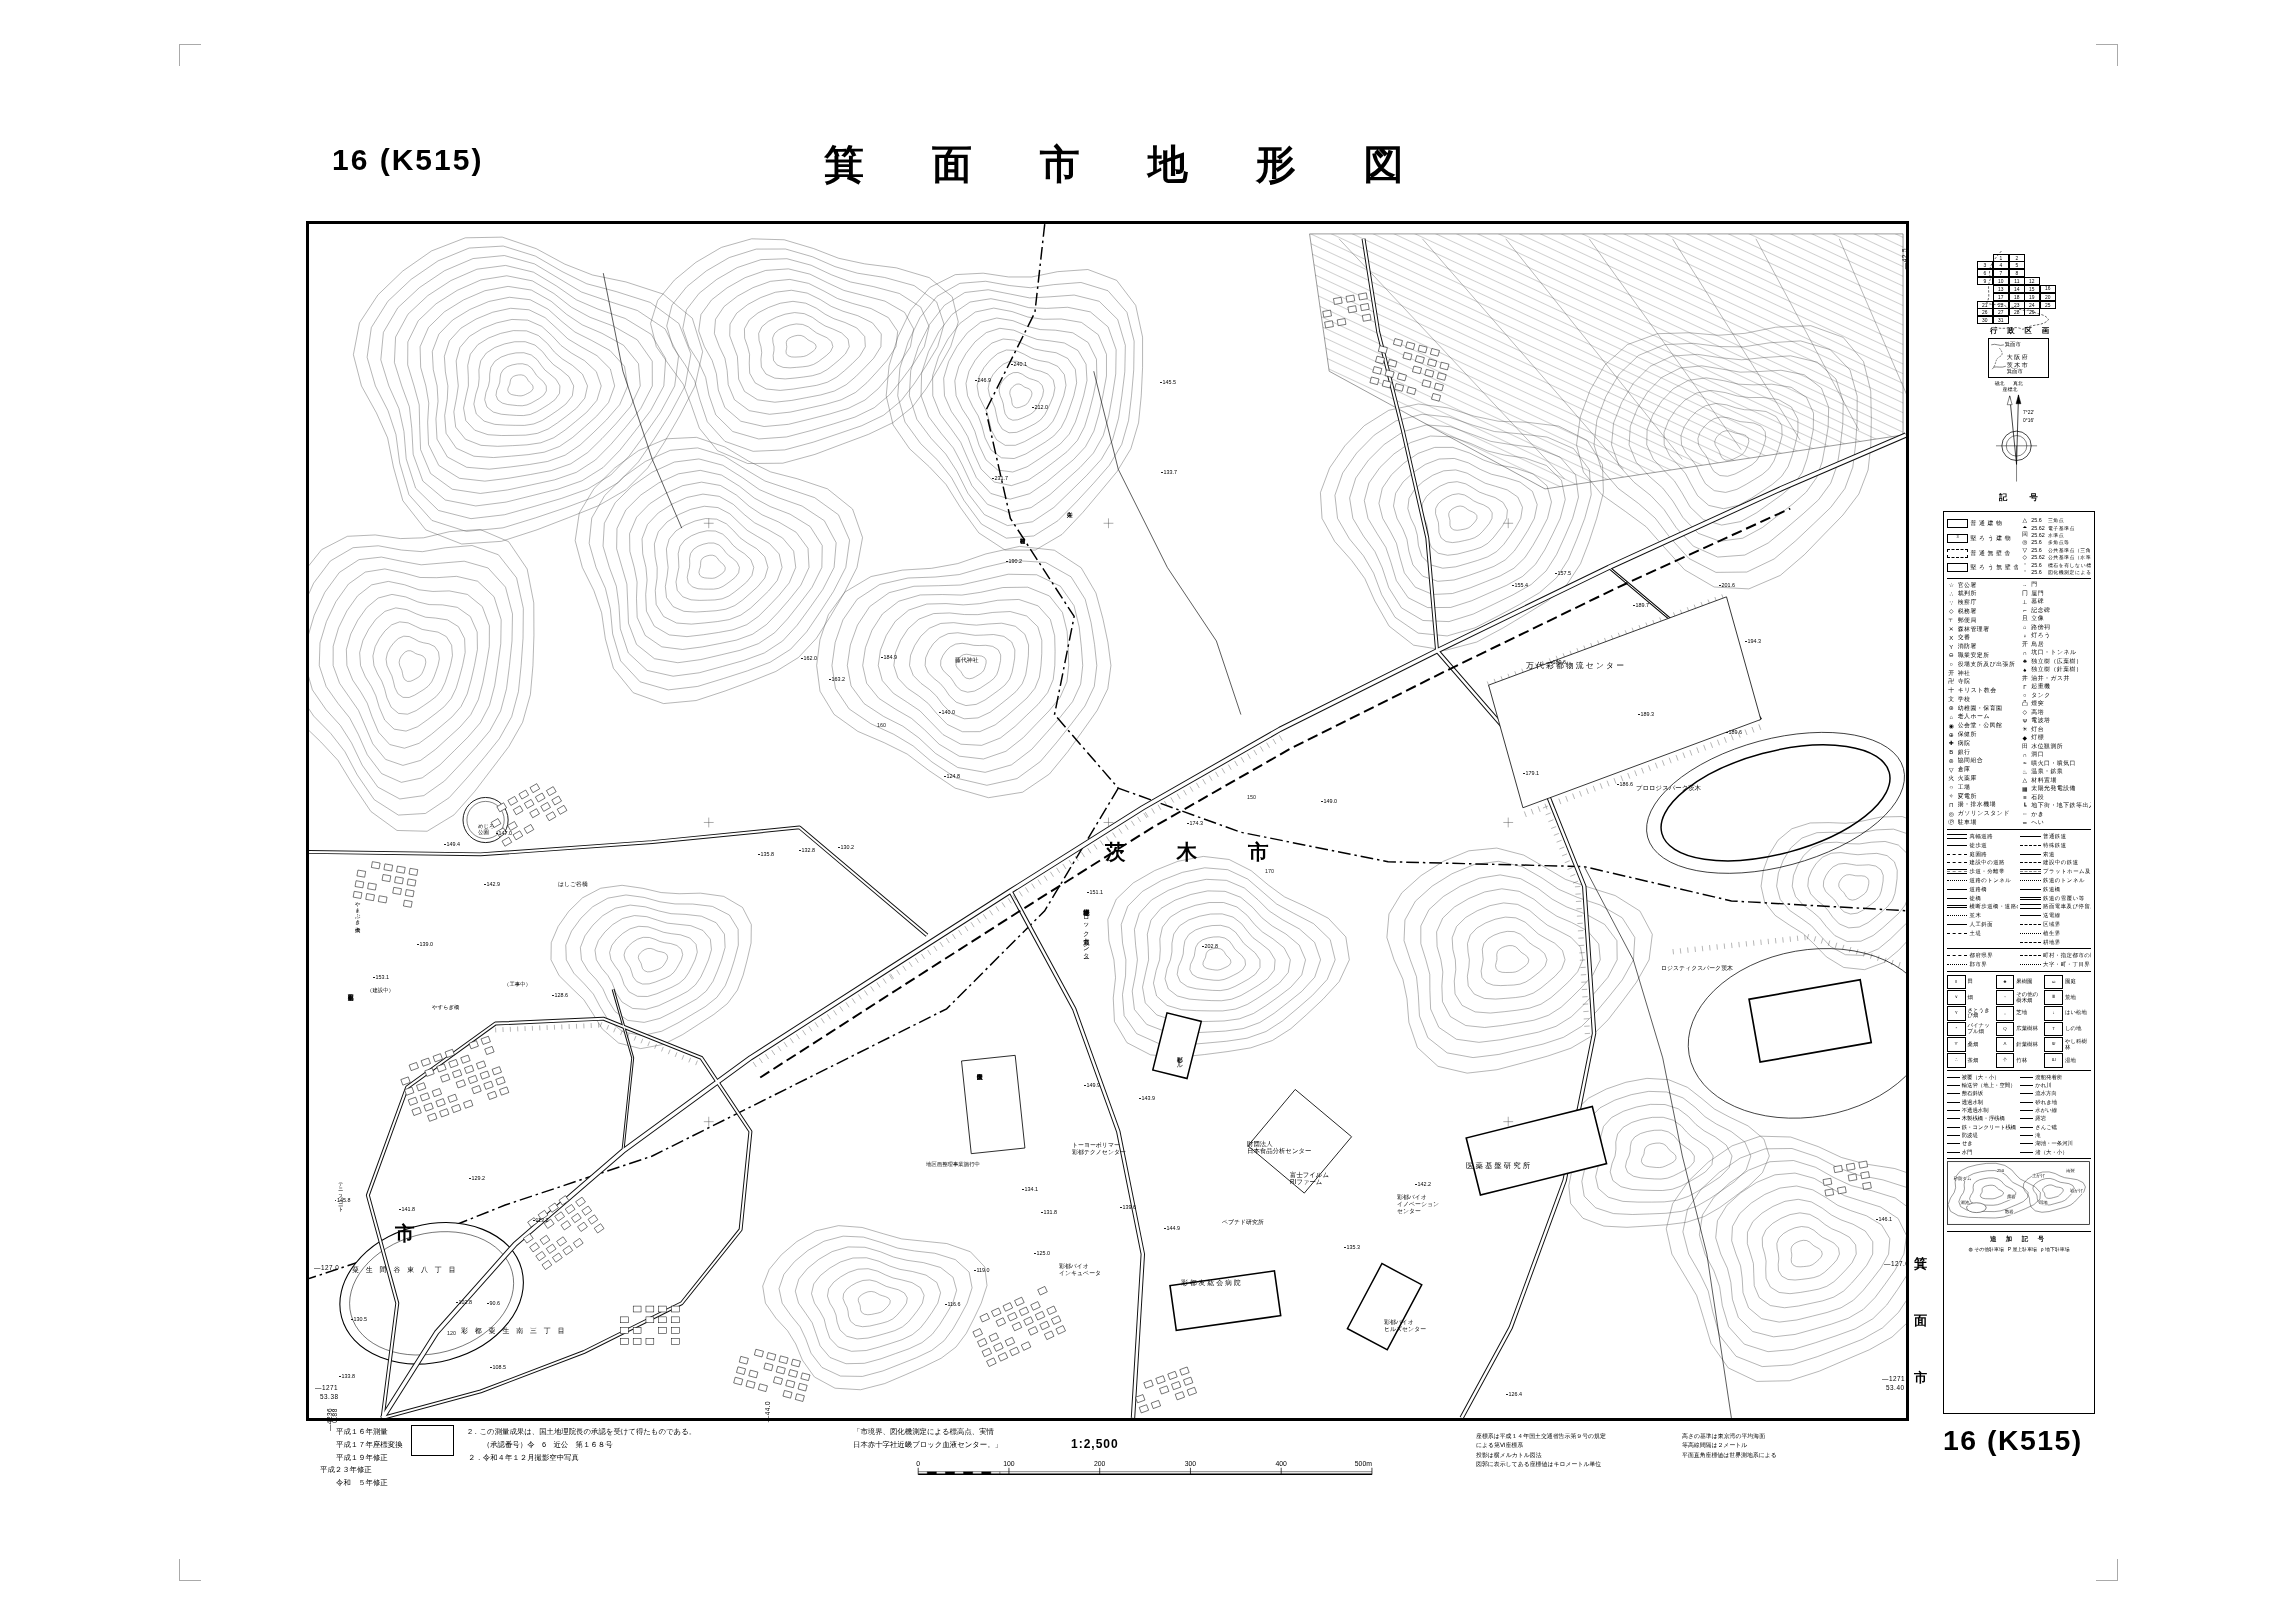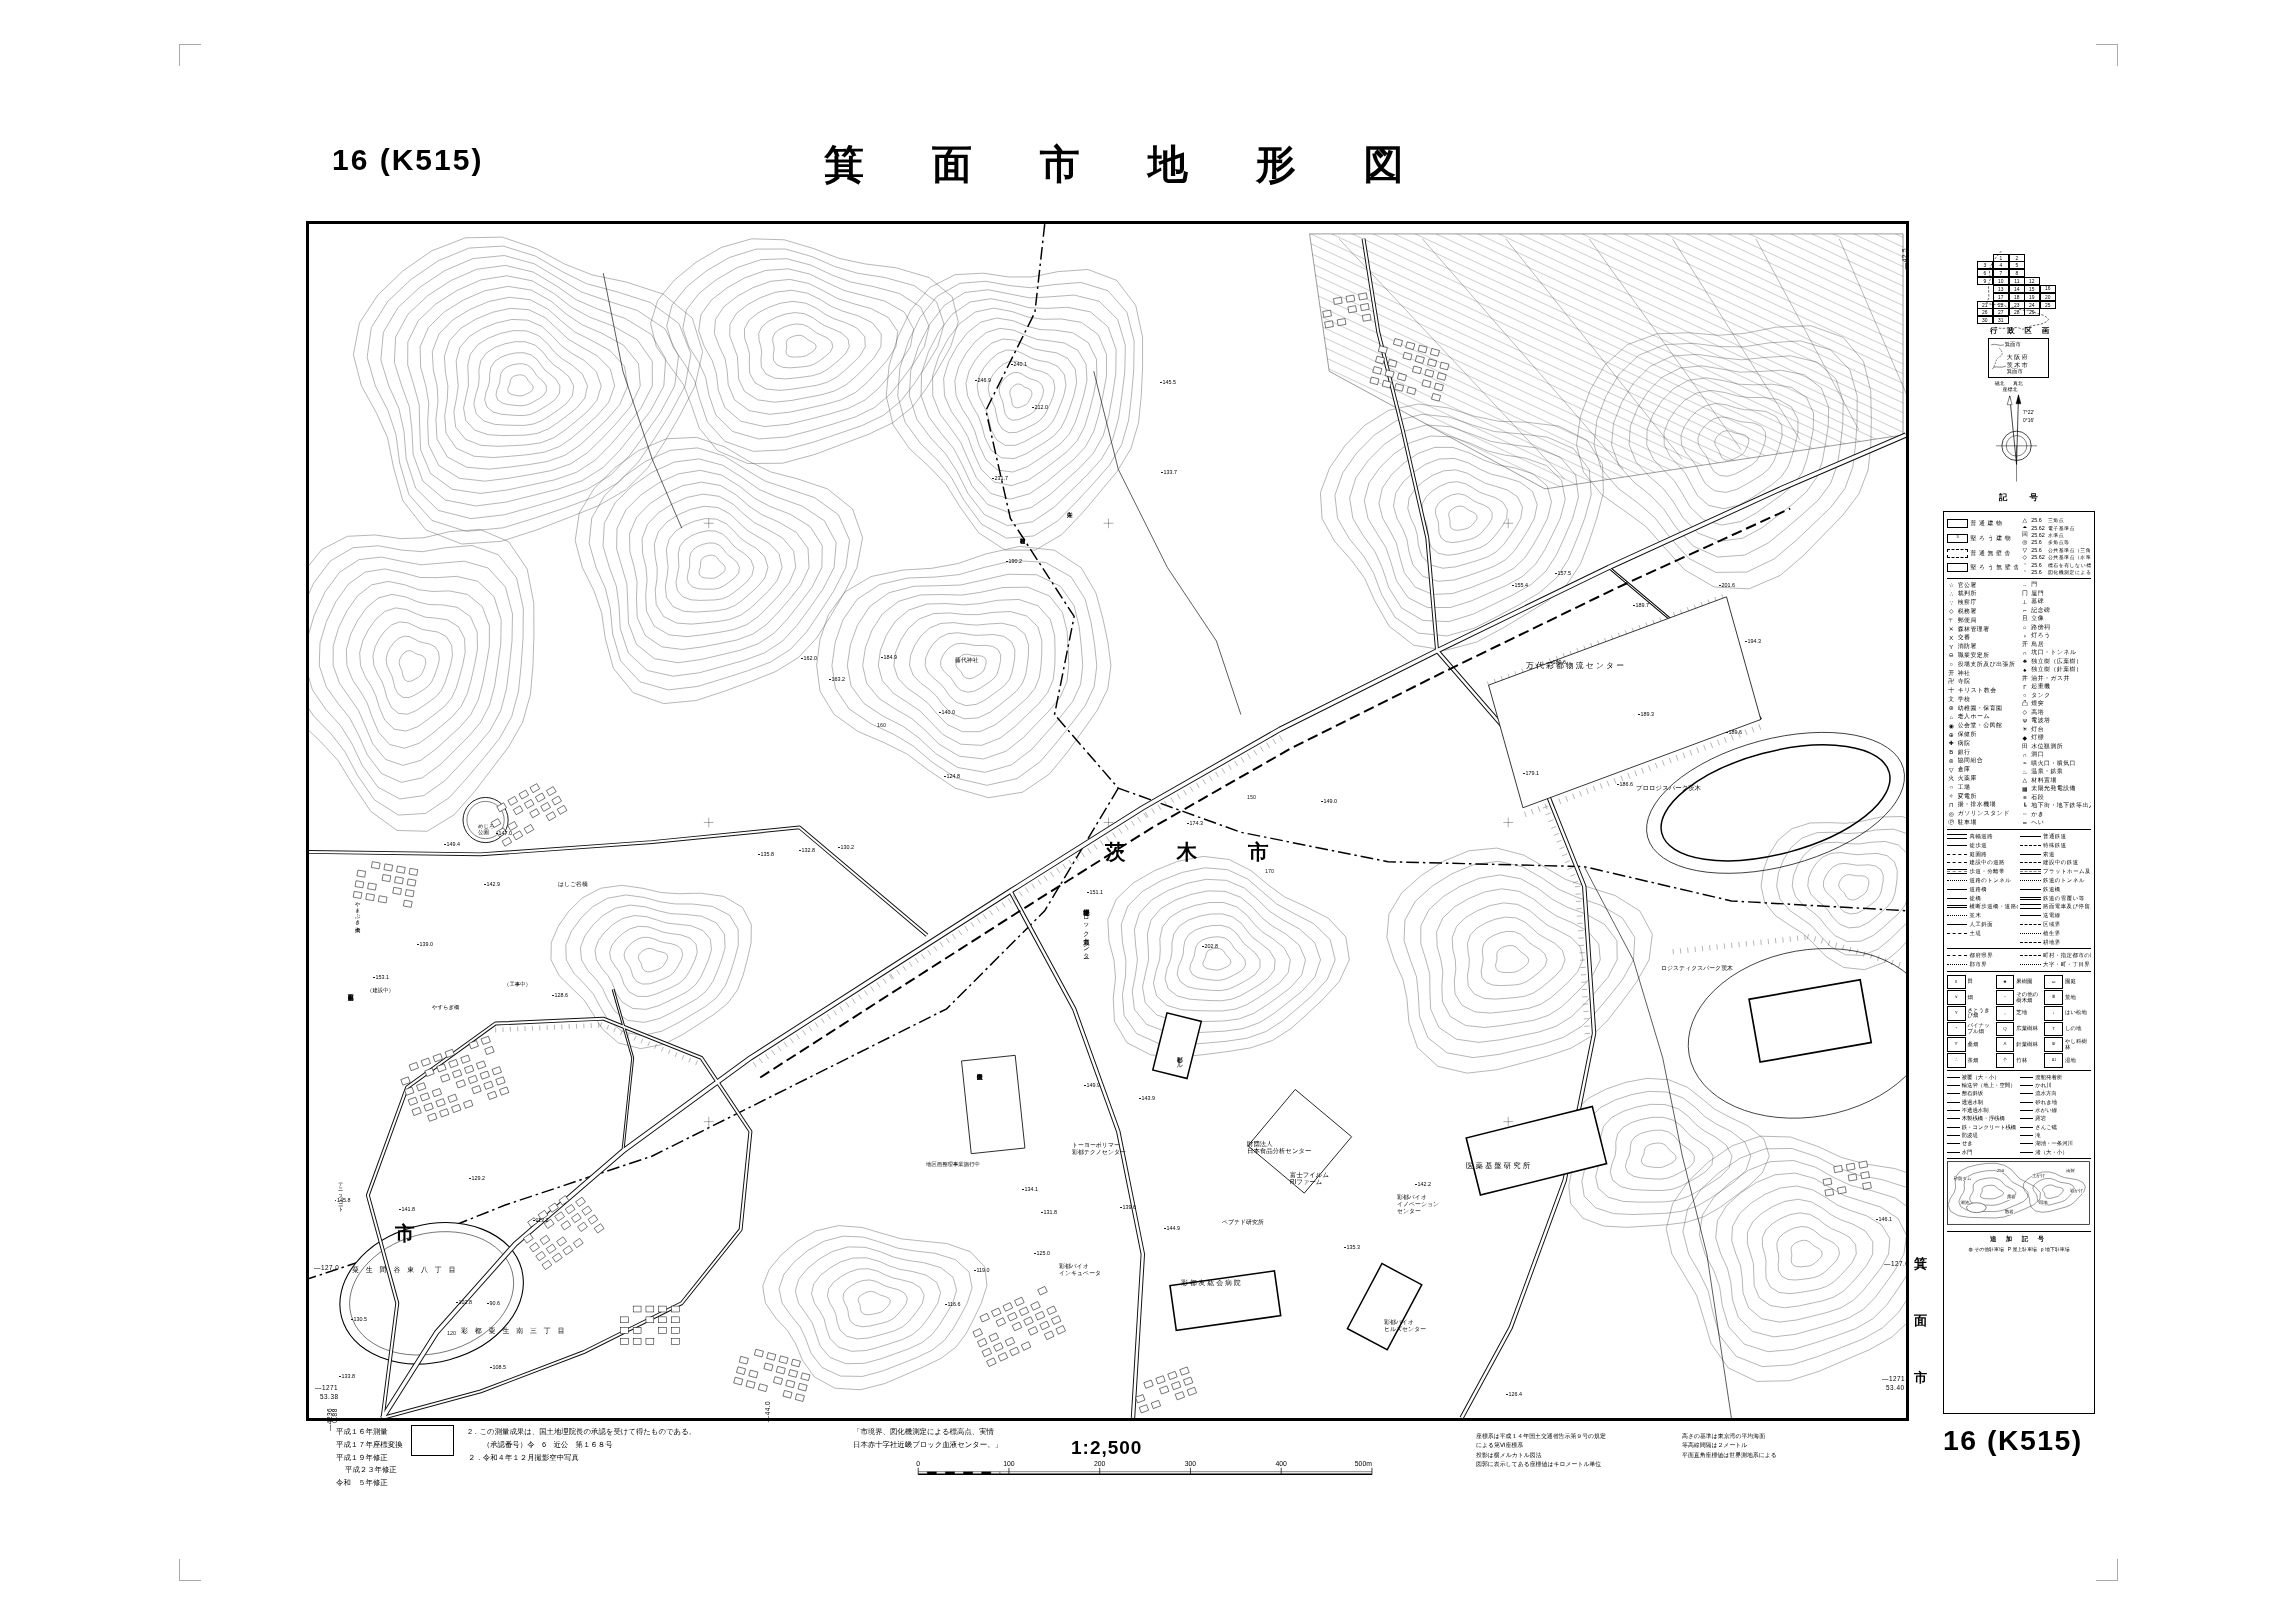--- a/index.html
+++ b/index.html
@@ -38,21 +38,21 @@
   .bldg.dash{border-style:dashed;}
   .vegbox{width:16.7px;height:12.8px;border:0.5px solid #000;flex:none;text-align:center;font-size:4.4px;line-height:12.8px;overflow:hidden;}
   .vrow{display:flex;align-items:center;gap:2px;height:15.7px;}
   .vlab{font-size:5.4px;line-height:1.05;white-space:normal;}
   .wrow{height:8.3px;font-size:5.4px;white-space:nowrap;overflow:hidden;display:flex;gap:2px;align-items:center;}
   .wrow .wi{width:12.8px;flex:none;border-bottom:0.5px solid #000;height:0;}
   
   .foot{position:absolute;font-size:7.4px;white-space:nowrap;}
   .fine{position:absolute;font-size:5.9px;line-height:1.55;white-space:nowrap;}
   #survey-box{position:absolute;left:411px;top:1425px;width:41px;height:29px;border:1px solid #000;}
-  #scale-label{position:absolute;left:1071px;top:1437px;font-size:19px;font-weight:bold;letter-spacing:1px;}
+  #scale-label{position:absolute;left:1071px;top:1437px;font-size:12px;font-weight:bold;letter-spacing:1px;}
   #big-num-bottom{position:absolute;left:1943px;top:1424px;font-size:28.4px;font-weight:bold;letter-spacing:1.5px;}
   #side-city{position:absolute;left:1914px;top:1255px;height:132px;font-size:13.2px;font-weight:bold;display:flex;flex-direction:column;justify-content:space-between;}
 </style>
 </head>
 <body>
 
 <div class="crop abs" style="left:179px;top:44px;border-left-width:1px;border-top-width:1px;"></div>
 <div class="crop abs" style="left:2096px;top:44px;border-right-width:1px;border-top-width:1px;"></div>
 <div class="crop abs" style="left:179px;top:1559px;border-left-width:1px;border-bottom-width:1px;"></div>
 <div class="crop abs" style="left:2096px;top:1559px;border-right-width:1px;border-bottom-width:1px;"></div>
@@ -1654,21 +1654,21 @@
     <div>箕</div>
     <div>面</div>
     <div>市</div>
   </div>
 <div id="big-num-bottom">16 (K515)</div>
 
 <div id="survey-hist">
     <div class="foot" style="left: 336px; top: 1427px;">平成１６年測量</div>
     <div class="foot" style="left: 336px; top: 1440px;">平成１７年座標変換</div>
     <div class="foot" style="left: 336px; top: 1453px;">平成１９年修正</div>
-    <div class="foot" style="left: 345px; top: 1465px;">平成２３年修正</div>
+    <div class="foot" style="left: 320px; top: 1465px;">平成２３年修正</div>
     <div class="foot" style="left: 336px; top: 1478px;">令和　５年修正</div>
   </div>
 <div id="survey-box"></div>
 <div id="notes-left">
     <div class="foot" style="left: 468px; top: 1427px;">2．この測量成果は、国土地理院長の承認を受けて得たものである。</div>
     <div class="foot" style="left: 468px; top: 1440px;">　　（承認番号）令　6　近公　第１６８号</div>
     <div class="foot" style="left: 468px; top: 1453px;">２．令和４年１２月撮影空中写真</div>
   </div>
 <div id="notes-quote">
     <div class="foot" style="left: 853px; top: 1427px;">「市境界、図化機測定による標高点、実情</div>

